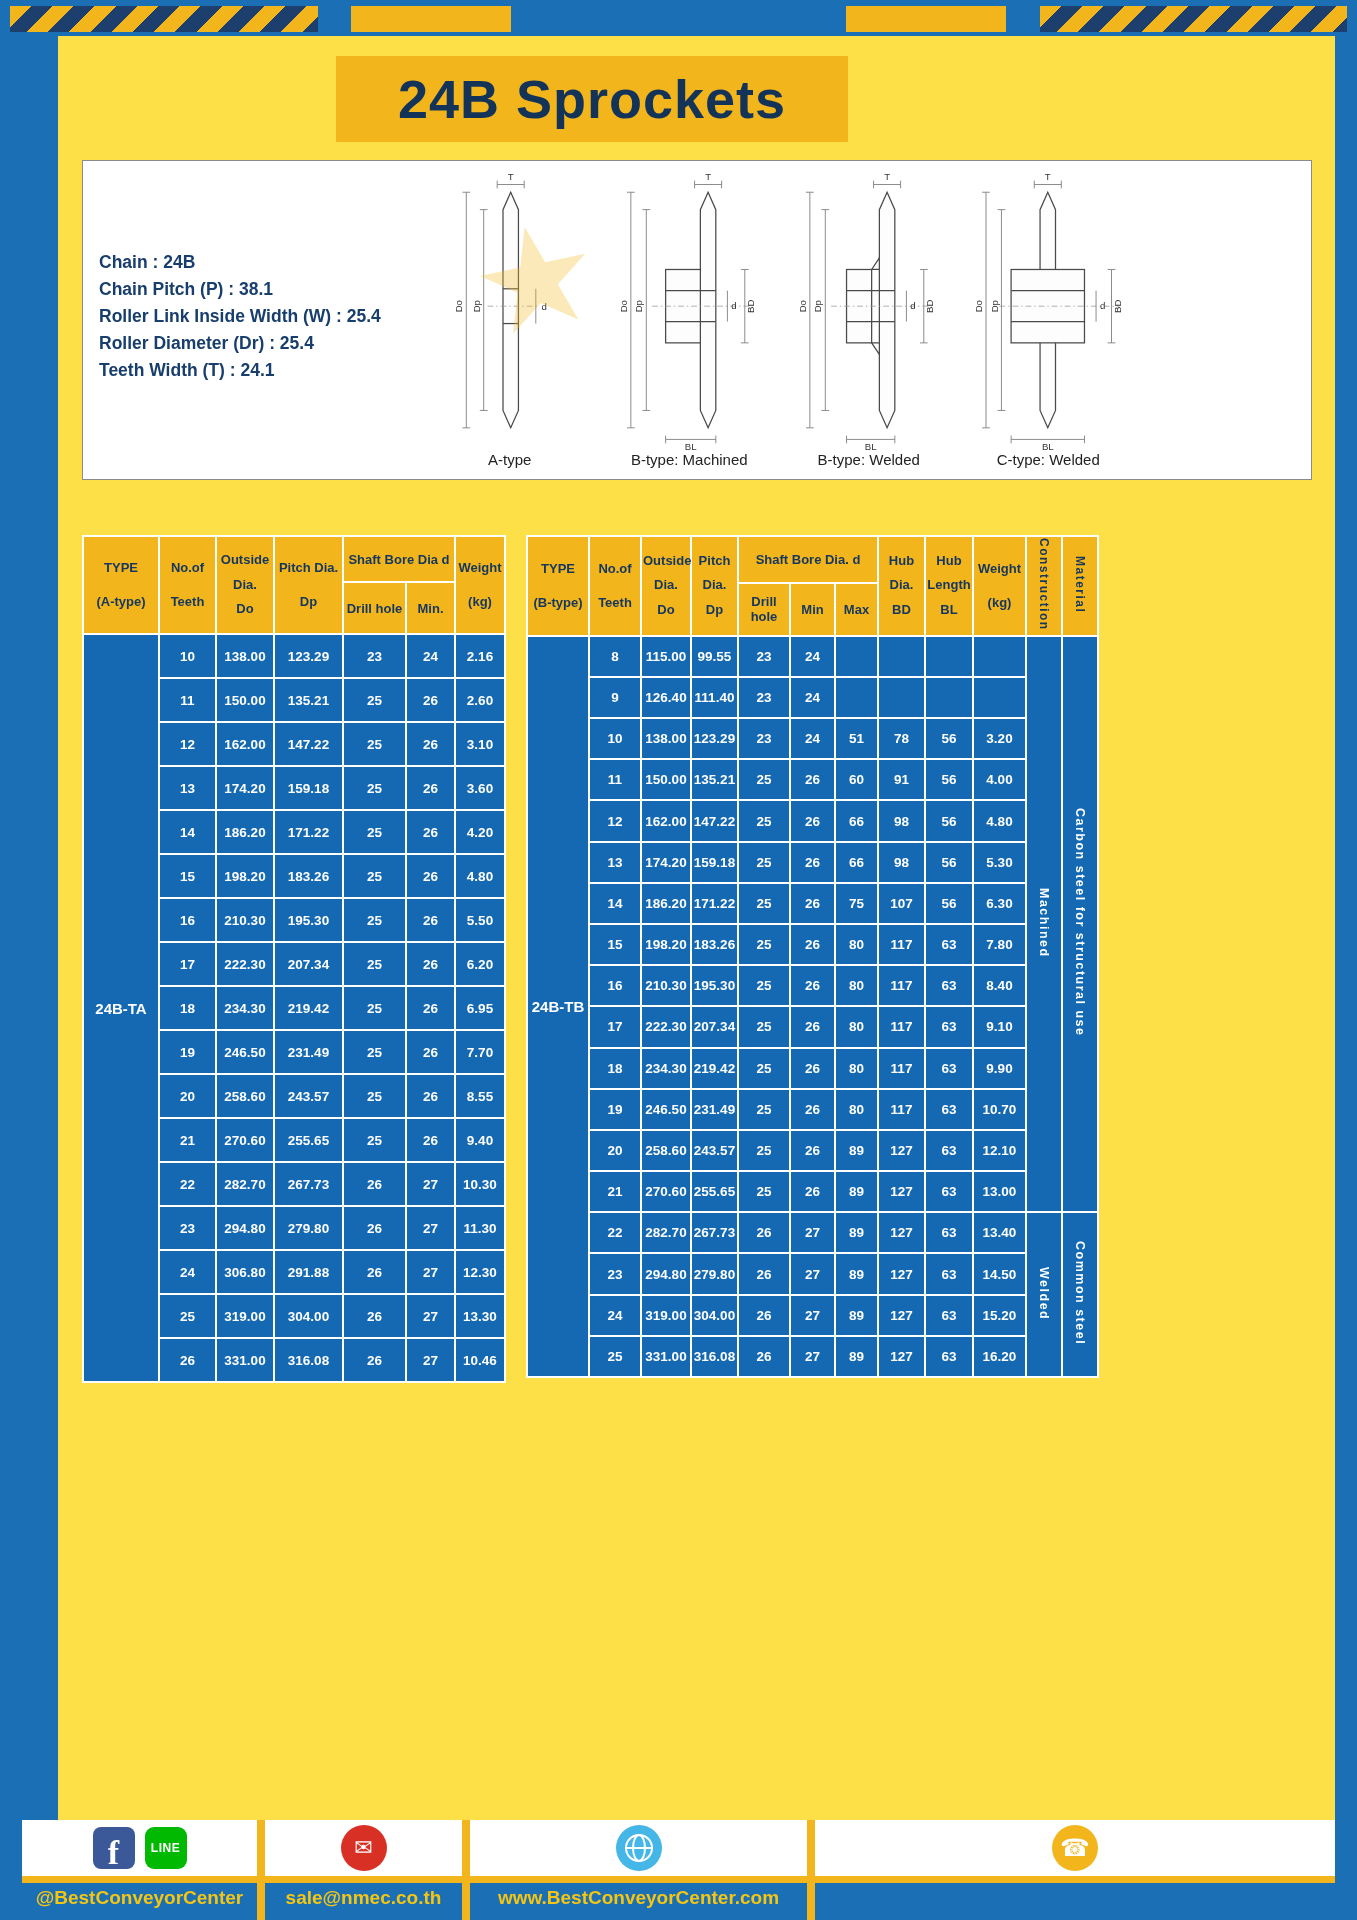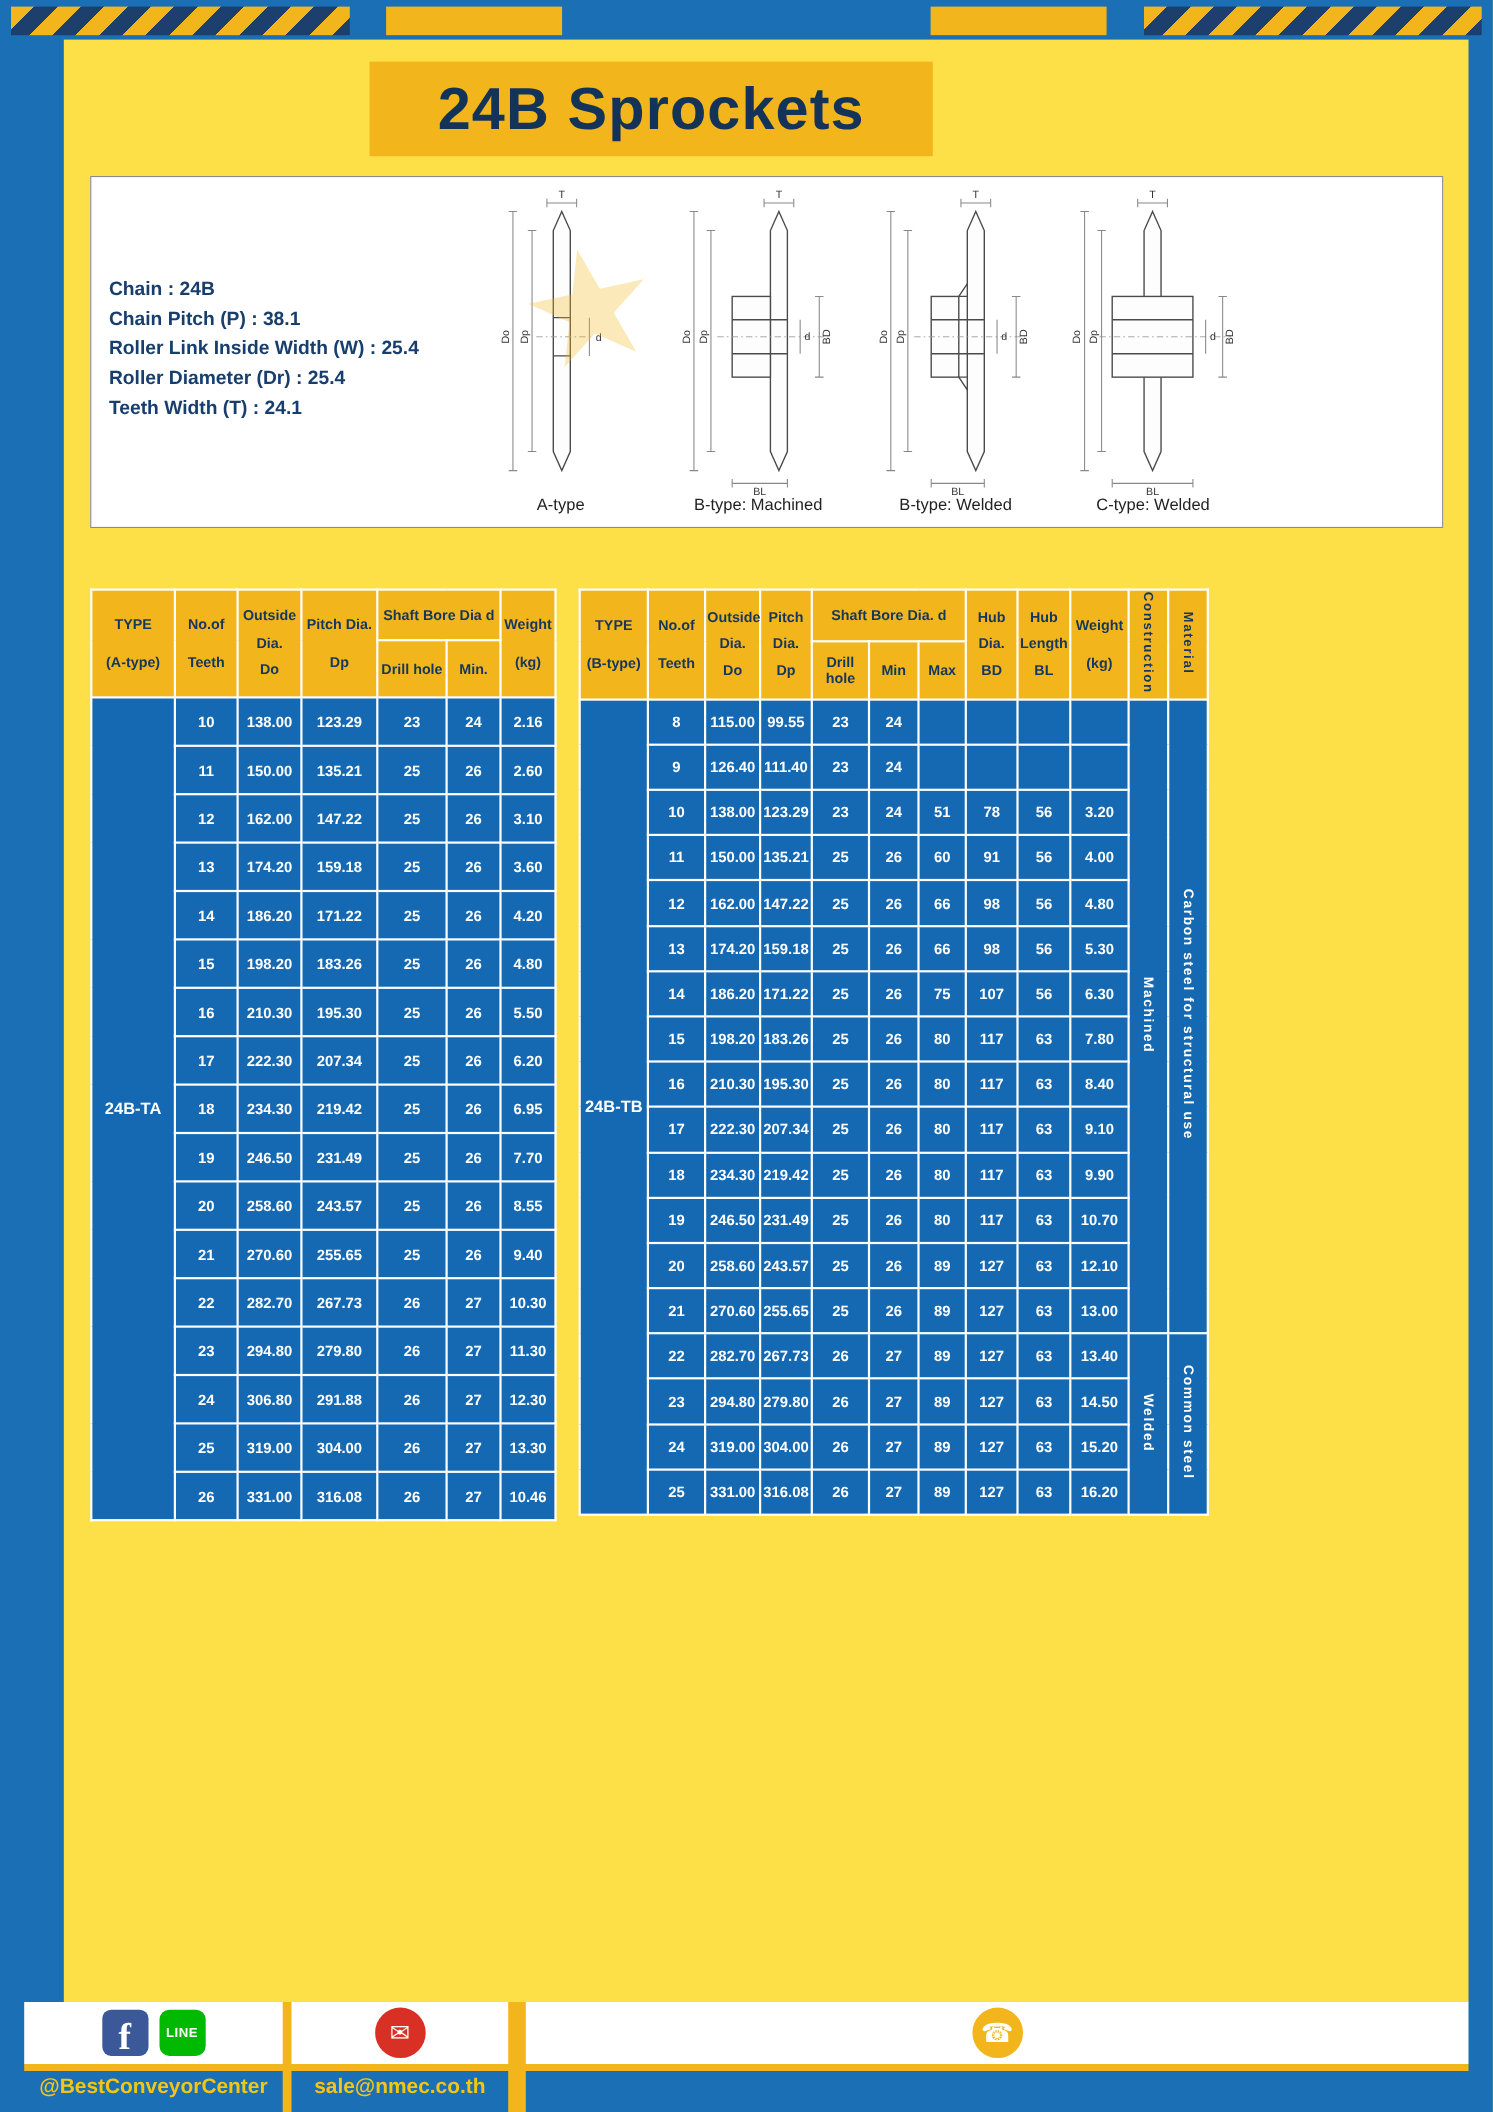--- a/index.html
+++ b/index.html
@@ -717,20 +717,32 @@
     <div class="f-div"></div>
     <div class="f-sec s2">
       <div class="f-icons">
         <div class="round-icon mail-icon">
             <span>✉</span>
           </div>
       </div>
       <div class="f-text">sale@nmec.co.th</div>
     </div>
     <div class="f-div"></div>
+    <div class="f-sec s3">
+      <div class="f-icons">
+        <div class="round-icon globe-icon">
+          <svg width="34" height="34" viewBox="0 0 34 34">
+            <circle cx="17" cy="17" r="13" fill="none" stroke="#fff" stroke-width="2"></circle>
+            <ellipse cx="17" cy="17" rx="6" ry="13" fill="none" stroke="#fff" stroke-width="2"></ellipse>
+            <line x1="4" y1="17" x2="30" y2="17" stroke="#fff" stroke-width="2"></line>
+          </svg>
+        </div>
+      </div>
+      <div class="f-text">www.BestConveyorCenter.com</div>
+    </div>
     <div class="f-div"></div>
     <div class="f-sec s4">
       <div class="f-icons">
         <div class="round-icon phone-icon">
             <span>☎</span>
           </div>
       </div>
     </div>
   </div>
 

